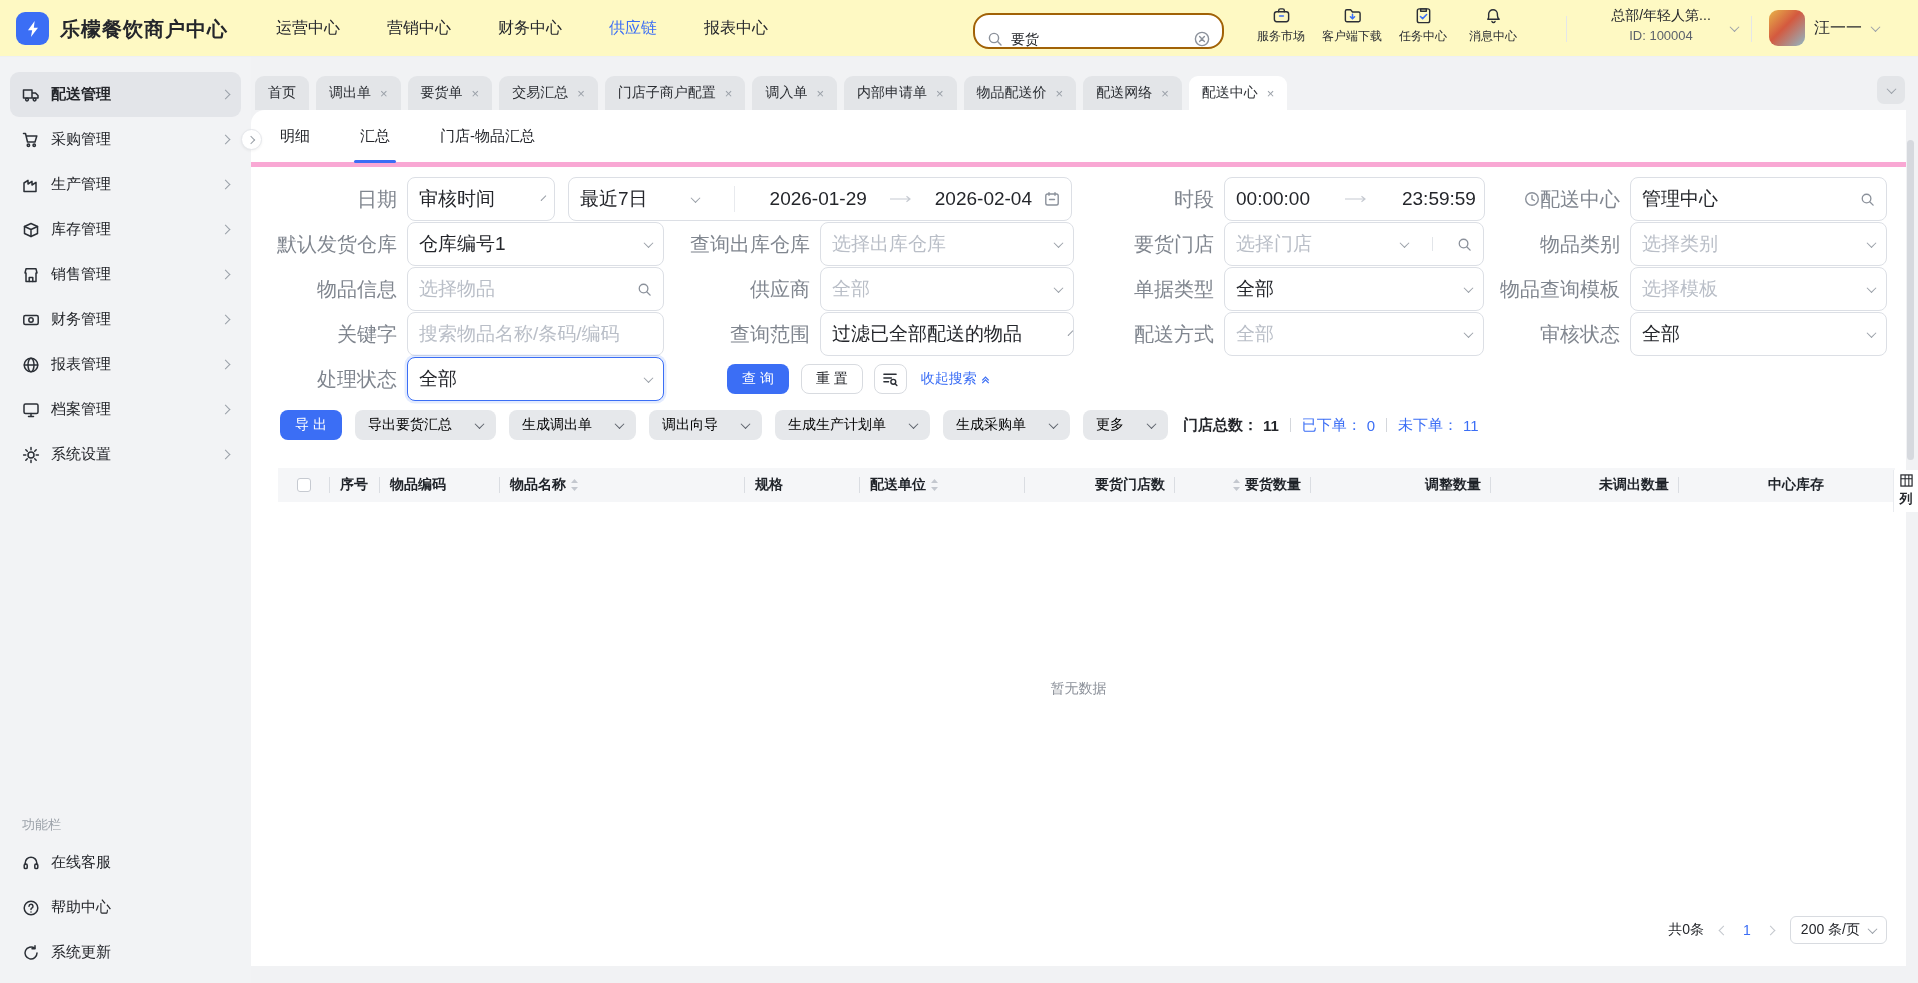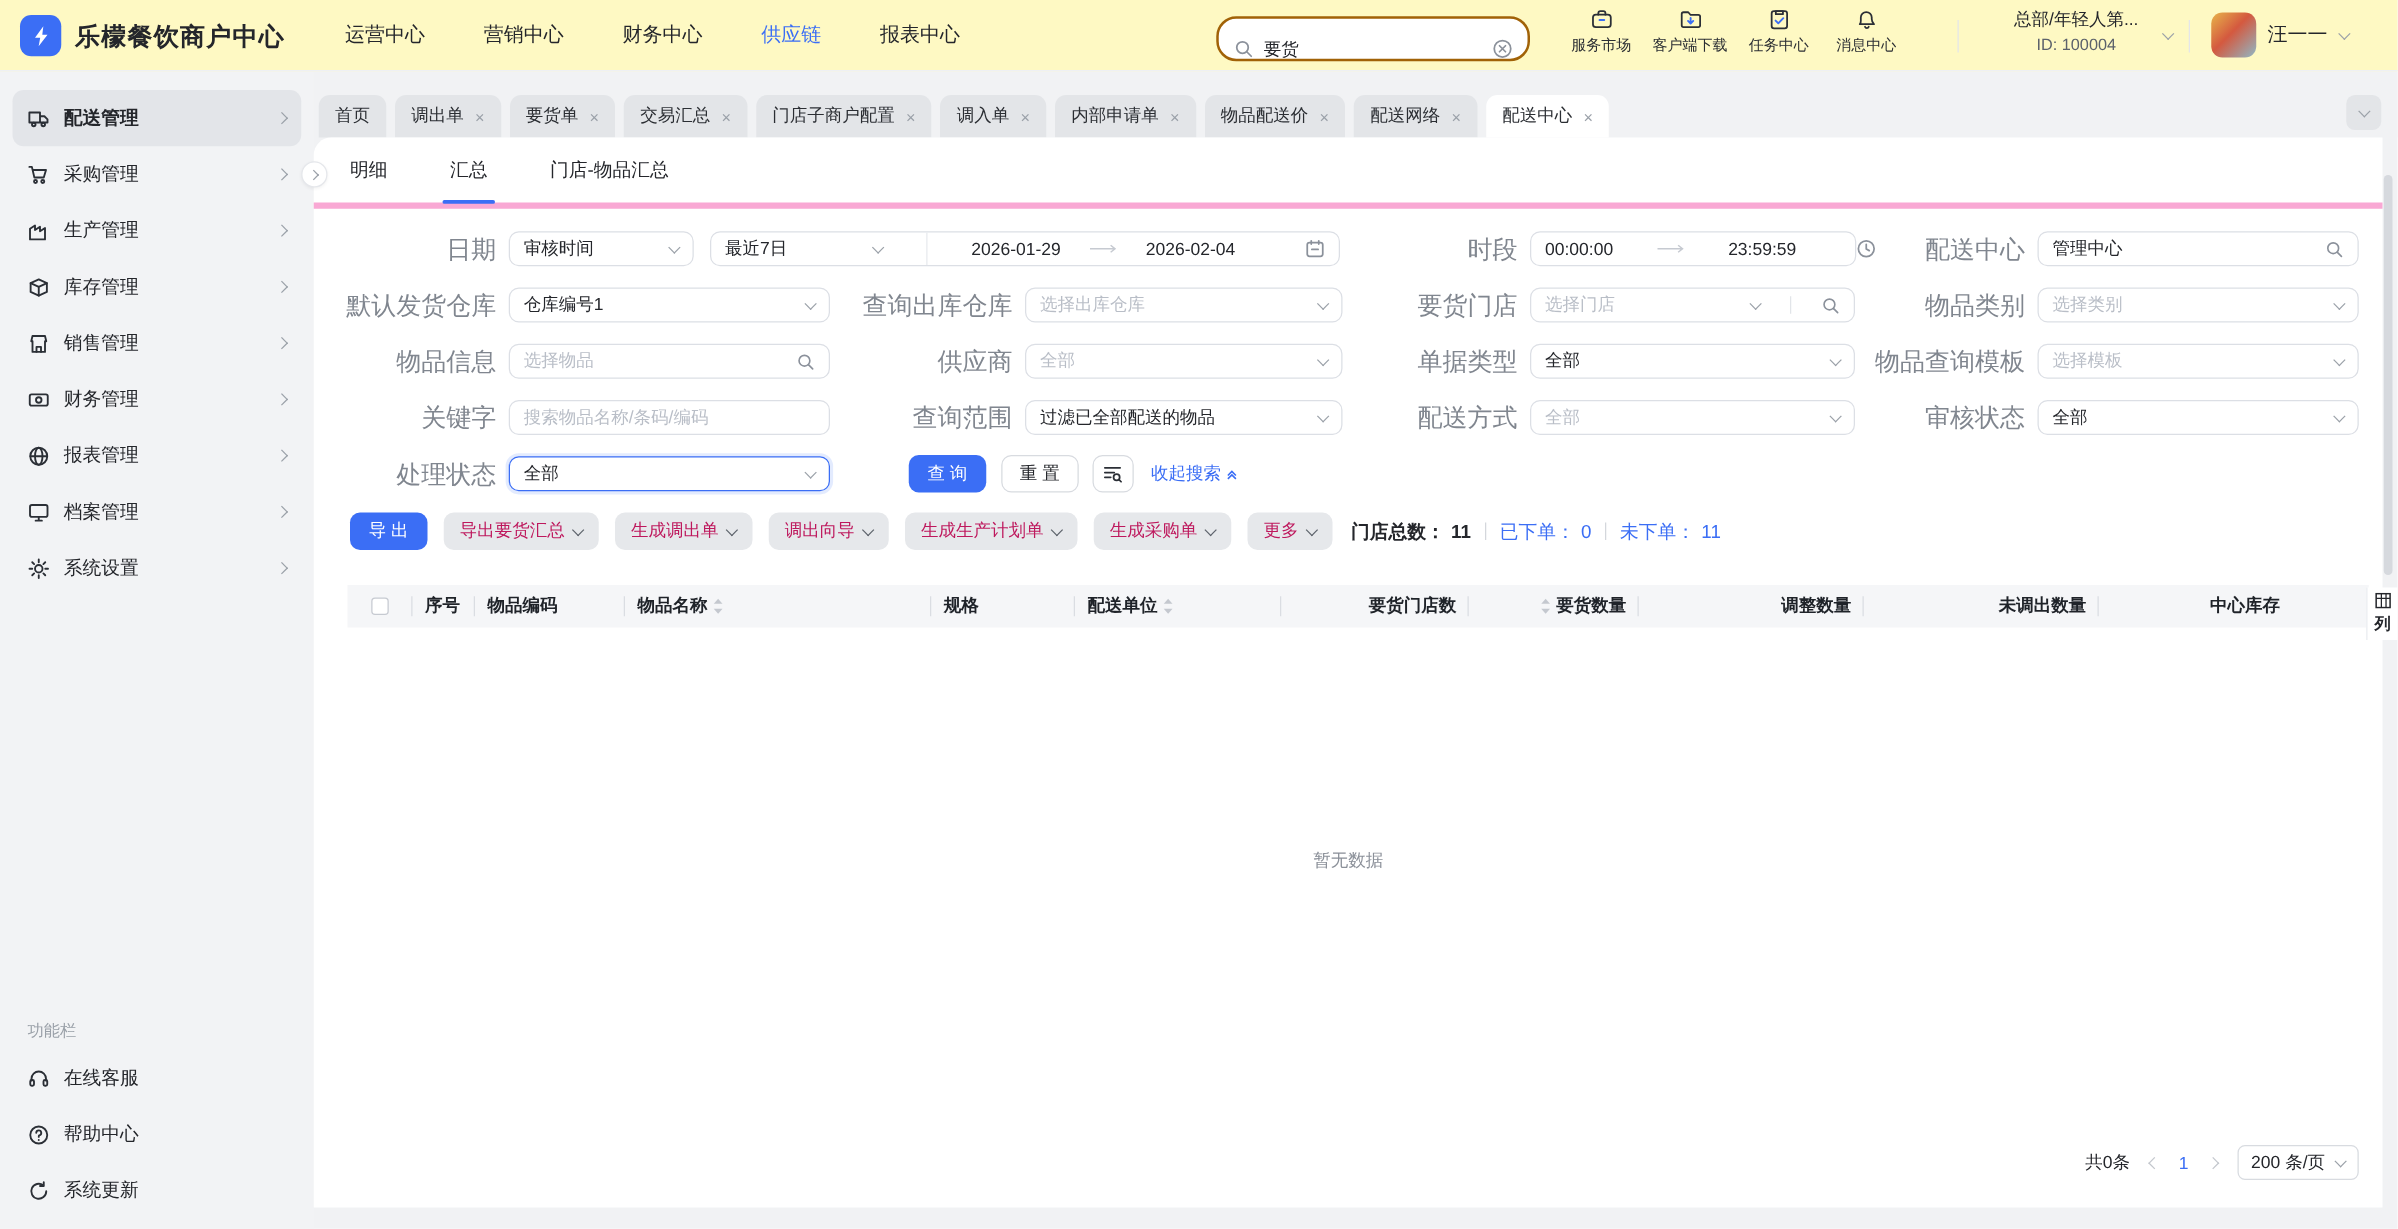--- a/index.html
+++ b/index.html
@@ -45,41 +45,41 @@
 
 .ctabs{height:57px;border-bottom:5px solid #f9a8d4;display:flex;align-items:center;padding-left:29px}
 .ctab{margin-right:50px;font-size:15px;height:54px;display:flex;align-items:center;position:relative;cursor:pointer}
 .ctab.active{font-weight:normal}
 .ctab.active::after{content:"";position:absolute;left:-6px;right:-6px;bottom:0;height:3px;border-radius:2px;background:#3b6ef5}
 
 .filters{padding-top:18px}
 .frow{display:flex;align-items:center;height:28px;margin-bottom:17px}
 .flabel{font-size:20px;color:#80868f;text-align:right;padding-right:10px;white-space:nowrap}
 .lw1{width:156px}.lw2{width:156px}.lw3{width:150px}.lw4{width:146px}.lwt{width:152px}.lwc{width:145px}
-.fld{height:28px;border:1px solid #dcdfe5;border-radius:8px;background:#fff;display:flex;align-items:center;padding:0 11px;font-size:14px;gap:24px}
+.fld{height:44px;border:1px solid #dcdfe5;border-radius:8px;background:#fff;display:flex;align-items:center;padding:0 11px;font-size:19px;gap:24px}
 .fld .tx{color:#24262b;white-space:nowrap}
 .fld .ph{color:#b9bec7;white-space:nowrap}
 .fld .grow{flex:1}
 .fld.focused{border-color:#3b6ef5;box-shadow:0 0 0 2.5px rgba(59,110,245,.14)}
 .fw1{width:257px}.fw2{width:254px}.fw3{width:260px}.fw4{width:257px}.fwa{width:148px}
 .group{width:504px;padding:0}
 .gseg{display:flex;align-items:center;padding:0 11px;gap:6px;height:100%}
 .gdiv{width:1px;height:26px;background:#e8eaee}
 .vdiv{width:1px;height:14px;background:#e2e5e9}
 .chev{display:inline-block;width:7px;height:7px;border-right:1.5px solid #9aa0a8;border-bottom:1.5px solid #9aa0a8;transform:rotate(45deg) translate(-1px,-1px)}
 .chev-left{transform:rotate(135deg)}
 .chev-right{transform:rotate(-45deg)}
 
 .btn-primary{height:30px;border-radius:8px;background:#3b6ef5;color:#fff;font-size:14px;padding:0 15px;display:flex;align-items:center;border:none;cursor:pointer;white-space:nowrap}
 .btn-plain{height:30px;border-radius:8px;background:#fff;border:1px solid #d8dbe0;font-size:14px;padding:0 14px;display:flex;align-items:center;cursor:pointer;white-space:nowrap;color:#24262b}
 .btn-icon{width:33px;height:30px;border-radius:8px;background:#fff;border:1px solid #d8dbe0;display:flex;align-items:center;justify-content:center;cursor:pointer}
 .link{color:#3b6ef5;font-size:14px;display:flex;align-items:center;gap:3px;cursor:pointer}
 
 .actions{display:flex;align-items:center;margin:5px 0 0 29px}
-.btn-gray{height:30px;border-radius:8px;background:#e6e8eb;font-size:14px;padding:0 13px;display:flex;align-items:center;gap:7px;margin-left:13px;cursor:pointer;border:none;color:#be185d;white-space:nowrap}
+.btn-gray{height:30px;border-radius:8px;background:#e6e8eb;font-size:14px;padding:0 13px;display:flex;align-items:center;gap:24px;margin-left:13px;cursor:pointer;border:none;color:#000000;white-space:nowrap}
 .stats{display:flex;align-items:center;margin-left:15px;font-size:15px;gap:5px;white-space:nowrap}
 .stats .b{font-weight:bold}
 .stats .blue{color:#3b6ef5}
 .stats .sp{width:1px;height:14px;background:#d4d7dc;margin:0 6px}
 
 .thead{margin:28px 11px 0 27px;height:34px;background:#f5f6f8;display:flex;align-items:center;font-size:14px;font-weight:600;color:#1f2329}
 .th{display:flex;align-items:center;padding:0 10px;position:relative;height:100%}
 .th.sep::after{content:"";position:absolute;right:0;top:9px;height:16px;width:1px;background:#dadde2}
 .th.num{justify-content:flex-end}
 .cb{width:14px;height:14px;border:1px solid #c6cad1;border-radius:3px;background:#fff;margin:0 auto;cursor:pointer}

